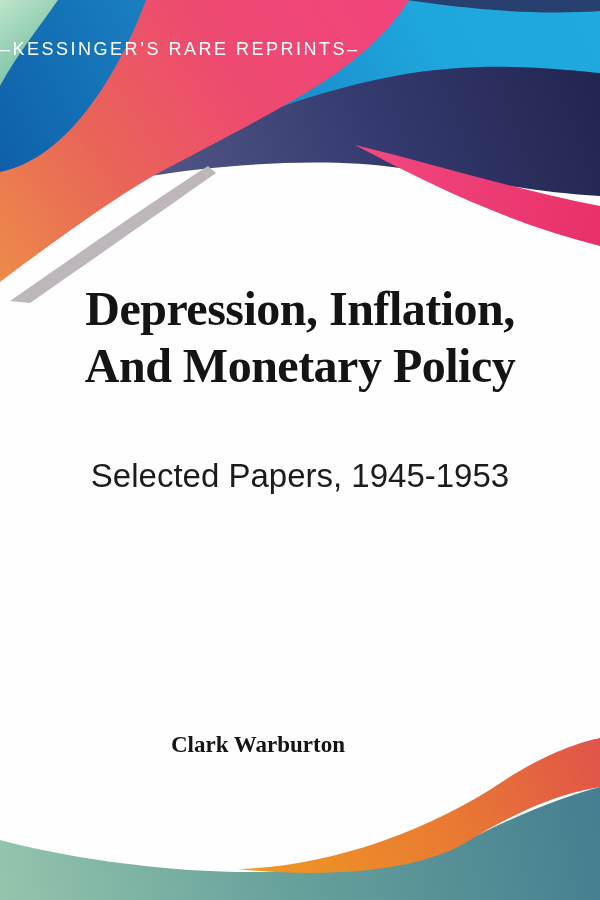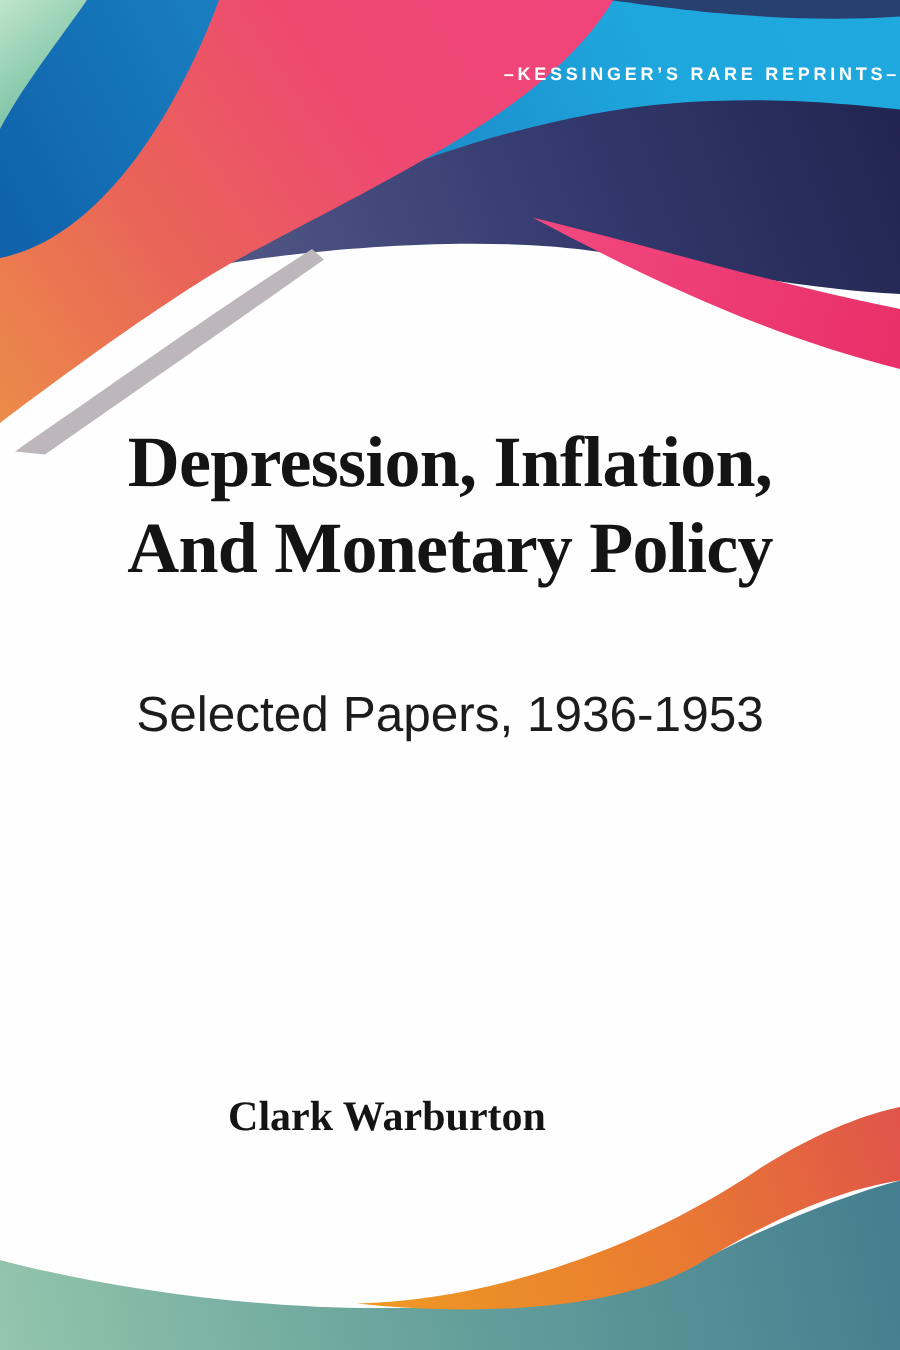--- a/index.html
+++ b/index.html
@@ -17,37 +17,37 @@
   html,body{margin:0;padding:0;}
   body{font-family:"Liberation Sans",sans-serif;background:#777;}
   .cover{
     position:relative;width:600px;height:900px;overflow:hidden;
     background:var(--page-bg);margin:0 auto;
   }
   .deco{position:absolute;left:0;display:block;}
   #topDeco{top:0;}
   #bottomDeco{top:725px;}
   .banner{
-    position:absolute;top:39px;left:0;width:600px;text-align:right;
-    color:var(--banner-white);font-weight:700;font-size:12px;letter-spacing:2.5px;
+    position:absolute;top:39px;left:0;width:600px;text-align:left;
+    color:var(--banner-white);font-weight:400;font-size:18px;letter-spacing:2.5px;
     line-height:20px;white-space:nowrap;
   }
   .title{
     position:absolute;top:280px;left:0;width:600px;text-align:center;
     font-family:Liberation Serif, serif;font-weight:700;font-size:48px;
     line-height:57px;color:var(--text-dark);letter-spacing:-0.5px;
   }
   .subtitle{
     position:absolute;top:452px;left:0;width:600px;text-align:center;
     font-family:"Liberation Sans",sans-serif;font-weight:400;font-size:33px;
     line-height:47px;color:#1c1c1c;
   }
   .author{
     position:absolute;top:729px;left:0;width:516px;text-align:center;
-    font-family:"Liberation Serif",serif;font-weight:700;font-size:28px;
+    font-family:"Liberation Serif",serif;font-weight:700;font-size:23px;
     line-height:32px;color:var(--text-dark);
   }
 </style>
 </head>
 <body>
 
 <div class="cover">
 
   <svg id="topDeco" class="deco" width="600" height="310" viewBox="0 0 600 310" xmlns="http://www.w3.org/2000/svg">
     <defs>
@@ -106,18 +106,18 @@
   </svg>
 
   <div class="banner">–KESSINGER’S RARE REPRINTS–</div>
 
   <div class="title">
     <div>Depression, Inflation,</div>
     <div>And Monetary Policy</div>
   </div>
 
   <div class="subtitle">
-    <div>Selected Papers, 1936-1953</div>
+    <div>Selected Papers, 1945-1953</div>
   </div>
 
   <div class="author">Clark Warburton</div>
 
 </div>
 
 </body></html>

